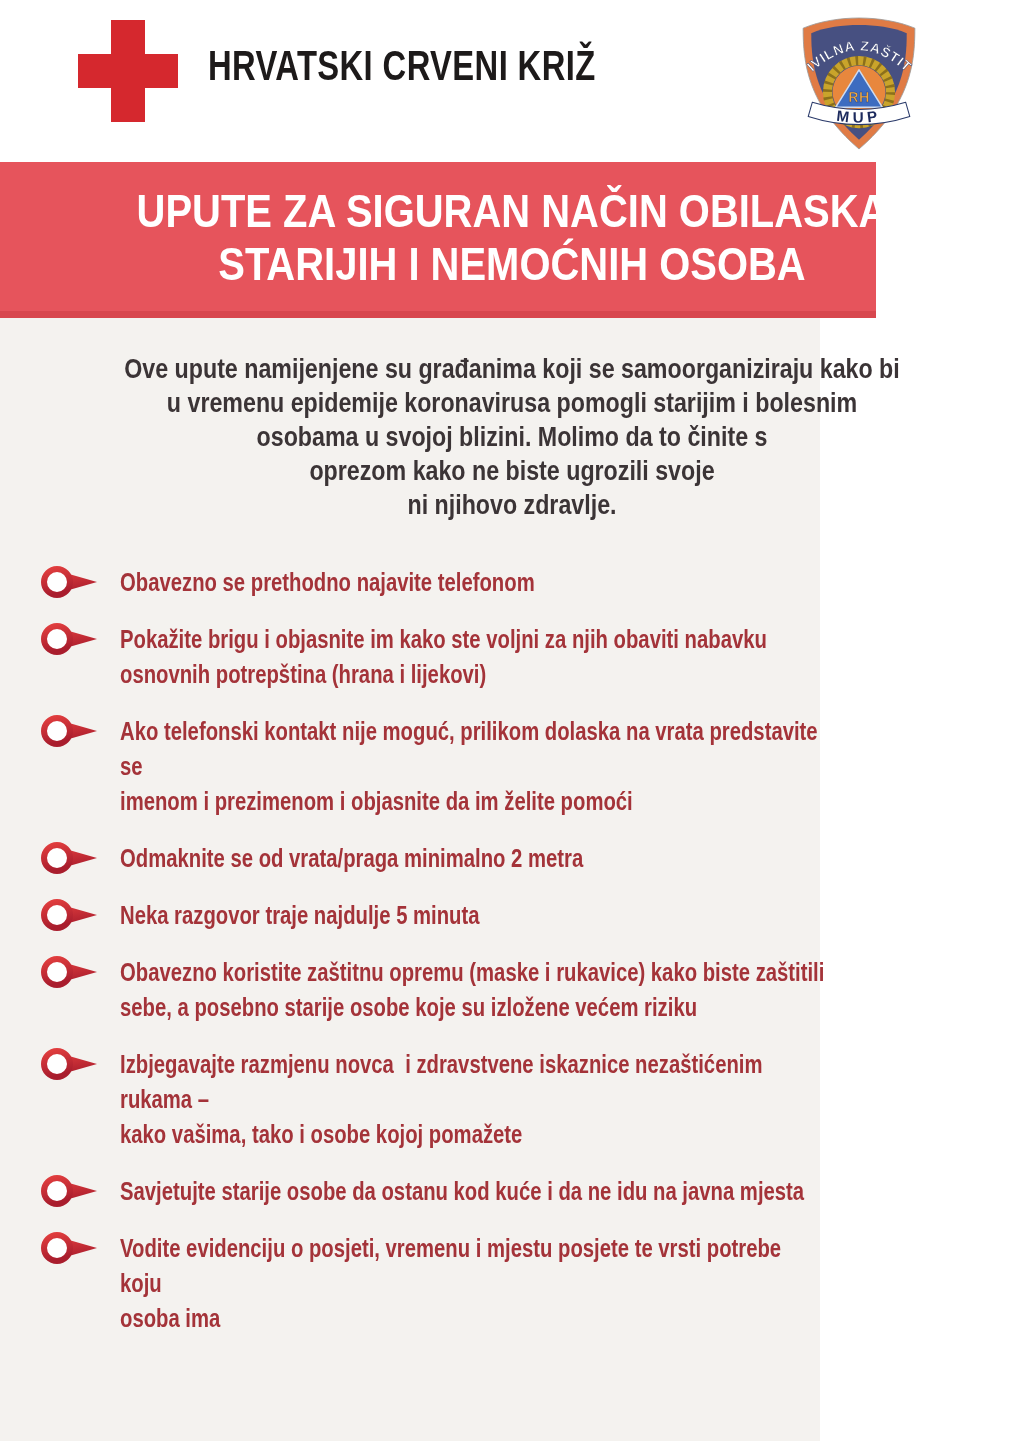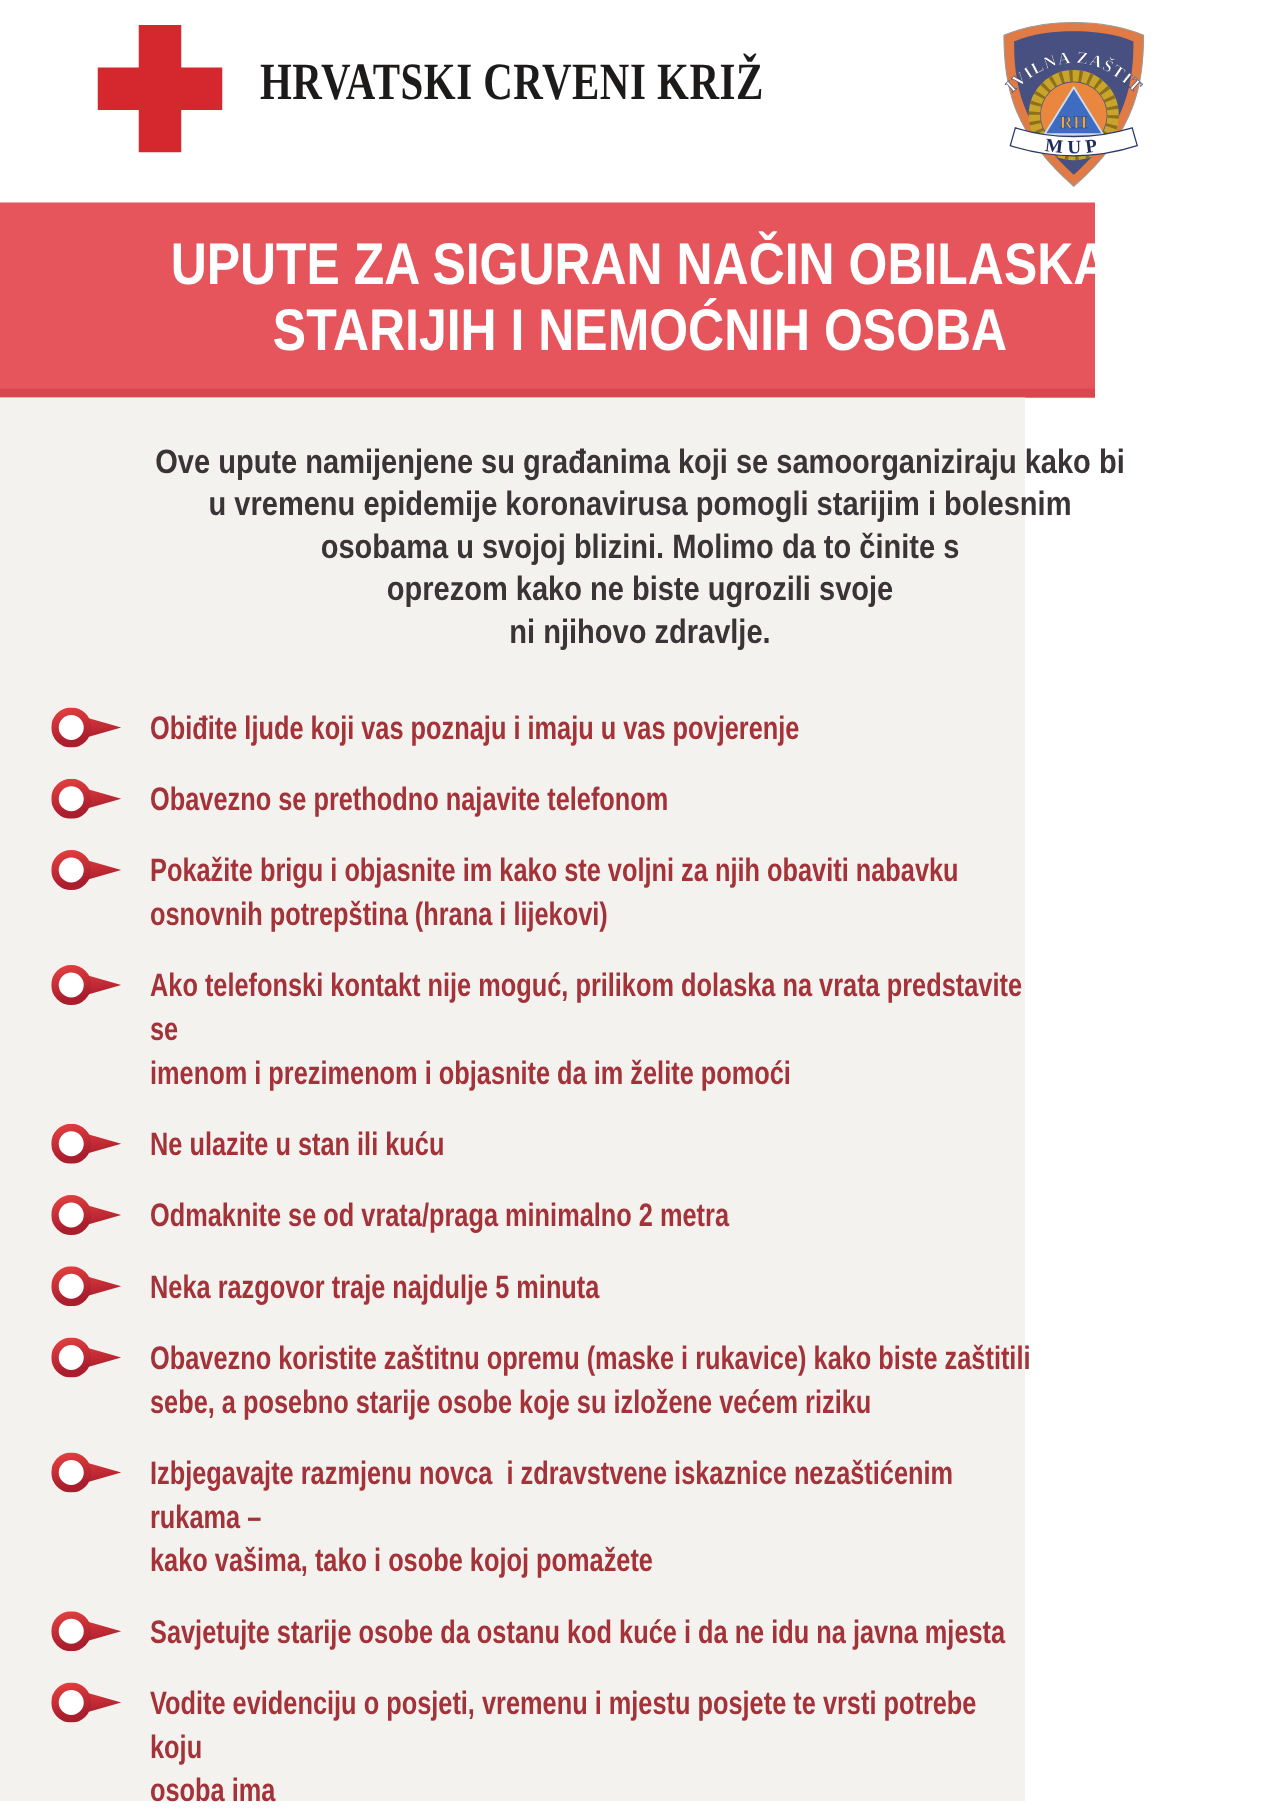--- a/index.html
+++ b/index.html
@@ -21,21 +21,21 @@
   *{margin:0;padding:0;box-sizing:border-box;}
   html,body{width:1024px;height:1448px;overflow:hidden;}
   body{
     background:#ffffff;
     font-family:"Liberation Sans","DejaVu Sans",sans-serif;
     position:relative;
   }
   .page{position:absolute;inset:0;}
 
   
-  .header{position:absolute;top:0;left:0;width:1024px;height:162px;background:var(--header-bg);font-family:Liberation Serif, serif;}
+  .header{position:absolute;top:0;left:0;width:1024px;height:162px;background:var(--header-bg);}
   .cross{position:absolute;left:78px;top:20px;width:100px;height:102px;}
   .org-name{
     position:absolute;left:208px;top:42px;
     font-size:42px;font-weight:bold;color:#1d1a1a;
     letter-spacing:.5px;white-space:nowrap;
     transform:scaleX(.78);transform-origin:left top;
   }
   .badge{position:absolute;left:794px;top:14px;width:130px;height:140px;}
 
   
@@ -134,27 +134,20 @@
 STARIJIH I NEMOĆNIH OSOBA</h1>
   </section>
 
   <main class="content">
     <p class="intro">Ove upute namijenjene su građanima koji se samoorganiziraju kako bi
 u vremenu epidemije koronavirusa pomogli starijim i bolesnim
 osobama u svojoj blizini. Molimo da to činite s
 oprezom kako ne biste ugrozili svoje
 ni njihovo zdravlje.</p>
     <div class="bullet-list">
-  <div class="bullet-row">
-    <svg class="bullet-icon" viewBox="0 0 58 32">
-      <polygon points="14,4 56,16 14,28" fill="url(#bulletGrad)"></polygon>
-      <circle cx="16" cy="16" r="13" fill="#ffffff" stroke="url(#bulletGrad)" stroke-width="6"></circle>
-    </svg>
-    <div class="bullet-text">Obiđite ljude koji vas poznaju i imaju u vas povjerenje</div>
-  </div>
 
   <div class="bullet-row">
     <svg class="bullet-icon" viewBox="0 0 58 32">
       <polygon points="14,4 56,16 14,28" fill="url(#bulletGrad)"></polygon>
       <circle cx="16" cy="16" r="13" fill="#ffffff" stroke="url(#bulletGrad)" stroke-width="6"></circle>
     </svg>
     <div class="bullet-text">Obavezno se prethodno najavite telefonom</div>
   </div>
 
   <div class="bullet-row">
@@ -168,27 +161,20 @@
 
   <div class="bullet-row">
     <svg class="bullet-icon" viewBox="0 0 58 32">
       <polygon points="14,4 56,16 14,28" fill="url(#bulletGrad)"></polygon>
       <circle cx="16" cy="16" r="13" fill="#ffffff" stroke="url(#bulletGrad)" stroke-width="6"></circle>
     </svg>
     <div class="bullet-text">Ako telefonski kontakt nije moguć, prilikom dolaska na vrata predstavite se
 imenom i prezimenom i objasnite da im želite pomoći</div>
   </div>
 
-  <div class="bullet-row">
-    <svg class="bullet-icon" viewBox="0 0 58 32">
-      <polygon points="14,4 56,16 14,28" fill="url(#bulletGrad)"></polygon>
-      <circle cx="16" cy="16" r="13" fill="#ffffff" stroke="url(#bulletGrad)" stroke-width="6"></circle>
-    </svg>
-    <div class="bullet-text">Ne ulazite u stan ili kuću</div>
-  </div>
 
   <div class="bullet-row">
     <svg class="bullet-icon" viewBox="0 0 58 32">
       <polygon points="14,4 56,16 14,28" fill="url(#bulletGrad)"></polygon>
       <circle cx="16" cy="16" r="13" fill="#ffffff" stroke="url(#bulletGrad)" stroke-width="6"></circle>
     </svg>
     <div class="bullet-text">Odmaknite se od vrata/praga minimalno 2 metra</div>
   </div>
 
   <div class="bullet-row">

